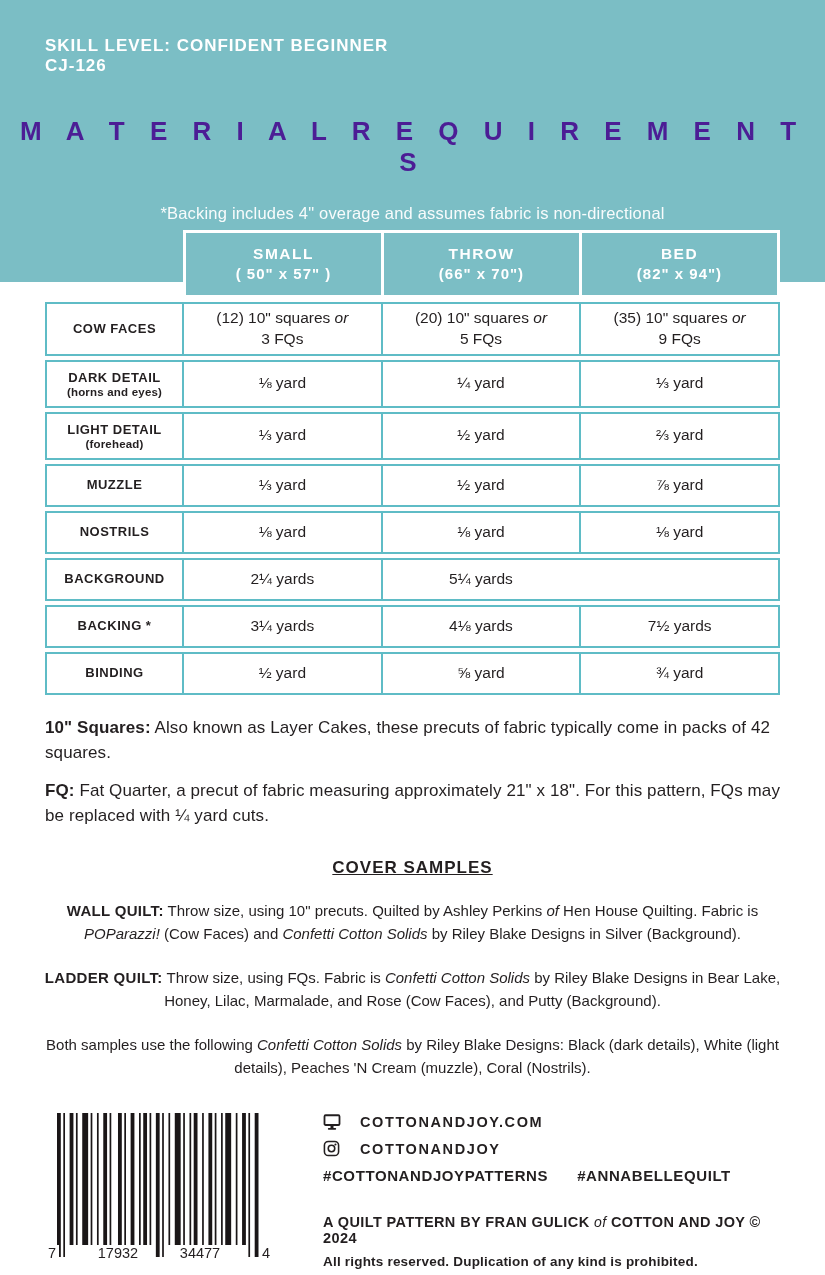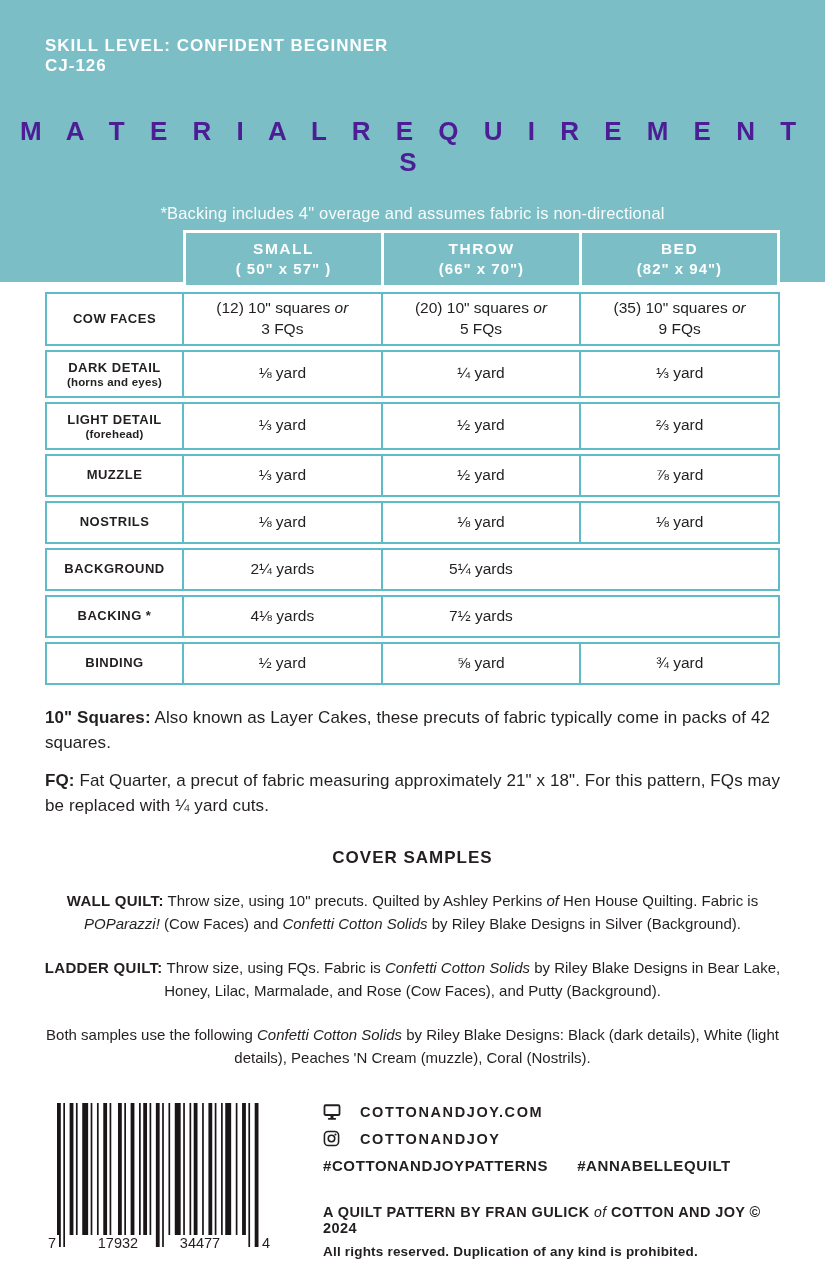--- a/index.html
+++ b/index.html
@@ -18,21 +18,21 @@
   .band-top{display:flex;justify-content:space-between;margin:0 45px;
     color:#fff;font-weight:bold;font-size:17px;letter-spacing:1px;flex-direction:column;}
   .page-title{color:#4c1d95;text-align:center;margin-top:40px;
     font-size:26px;font-weight:bold;letter-spacing:9px;}
   .backing-note{color:#fff;text-align:center;margin-top:26px;
     font-size:16.5px;font-weight:normal;letter-spacing:.2px;opacity:.95;}
   
   .mat-table{margin:-52px 45px 0;position:relative;}
   .thead{padding-left:138px;}
   .thead-inner{display:grid;grid-template-columns:1fr 1fr 1fr;background:#fff;gap:3px;padding:3px;}
-  .hcell{background:var(--teal);color:#fff;height:52px;display:flex;flex-direction:column;
+  .hcell{background:var(--teal);color:#fff;height:62px;display:flex;flex-direction:column;
     align-items:center;justify-content:center;line-height:1.3;}
   .hcell .hname{font-size:15.5px;font-weight:bold;letter-spacing:1.5px;}
   .hcell .hsize{font-size:15px;font-weight:bold;letter-spacing:1px;}
   .trow{display:grid;grid-template-columns:135px 1fr 1fr 1fr;background:#fff;
     border:2px solid var(--border-teal);margin-top:4px;}
   .trow:first-of-type{margin-top:1px;}
   .trow>div{display:flex;flex-direction:column;align-items:center;justify-content:center;
     text-align:center;padding:4px 4px;min-height:39px;}
   .trow>div+div{border-left:2px solid var(--border-teal);}
   .trow.tall>div{min-height:44px;}
@@ -40,21 +40,21 @@
   .rsublabel{font-size:11.5px;font-weight:bold;letter-spacing:.2px;}
   .rsublabel:empty{display:none;}
   .rval{font-size:15.5px;line-height:1.35;}
   .rval i{font-style:italic;}
   
   .notes{margin:20px 45px 0;}
   .note{font-size:17px;line-height:25px;margin-bottom:13px;letter-spacing:.1px;}
   .note b{font-weight:bold;}
   
   .cover{text-align:center;margin-top:30px;}
-  .cover-heading{font-size:17px;font-weight:bold;letter-spacing:1px;}
+  .cover-heading{font-size:17px;font-weight:bold;letter-spacing:1px;text-decoration:underline;}
   .cover p{font-size:15px;line-height:23px;margin:21px 40px 0;}
   .cover p.tight{}
   .cover b{font-weight:bold;letter-spacing:.3px;}
   .cover i{font-style:italic;}
   
   .footer{display:flex;margin:32px 45px 0;gap:50px;align-items:flex-start;}
   .barcode{width:228px;flex:none;}
   .barcode svg{display:block;}
   .barcode-digits{display:flex;justify-content:space-between;font-size:14.5px;
     margin-top:-14px;padding:0 0;background:transparent;}
@@ -186,20 +186,23 @@
           <span class="rval">2¼ yards</span>
         </div>
       <div>
           <span class="rval">5¼ yards</span>
         </div>
     </div>
 
     <div class="trow">
       <div>
           <span class="rlabel">BACKING *</span>
+        </div>
+      <div>
+          <span class="rval">3¼ yards</span>
         </div>
       <div>
           <span class="rval">4⅛ yards</span>
         </div>
       <div>
           <span class="rval">7½ yards</span>
         </div>
     </div>
 
     <div class="trow">

